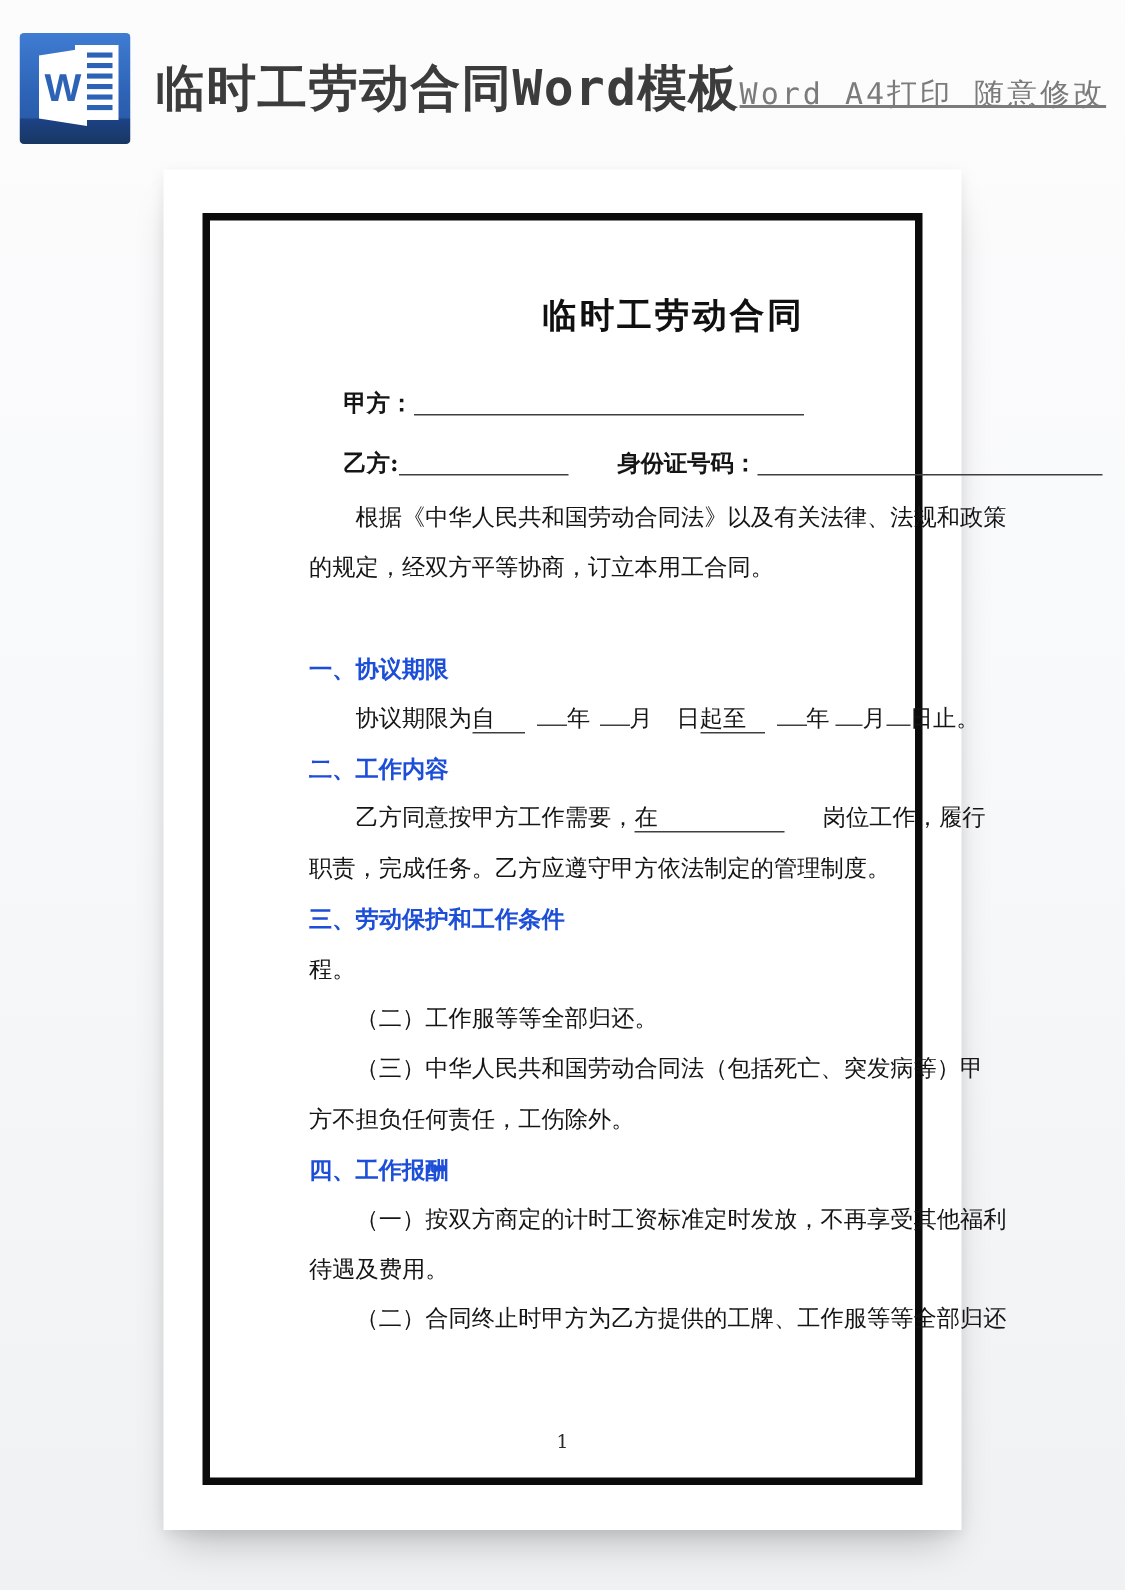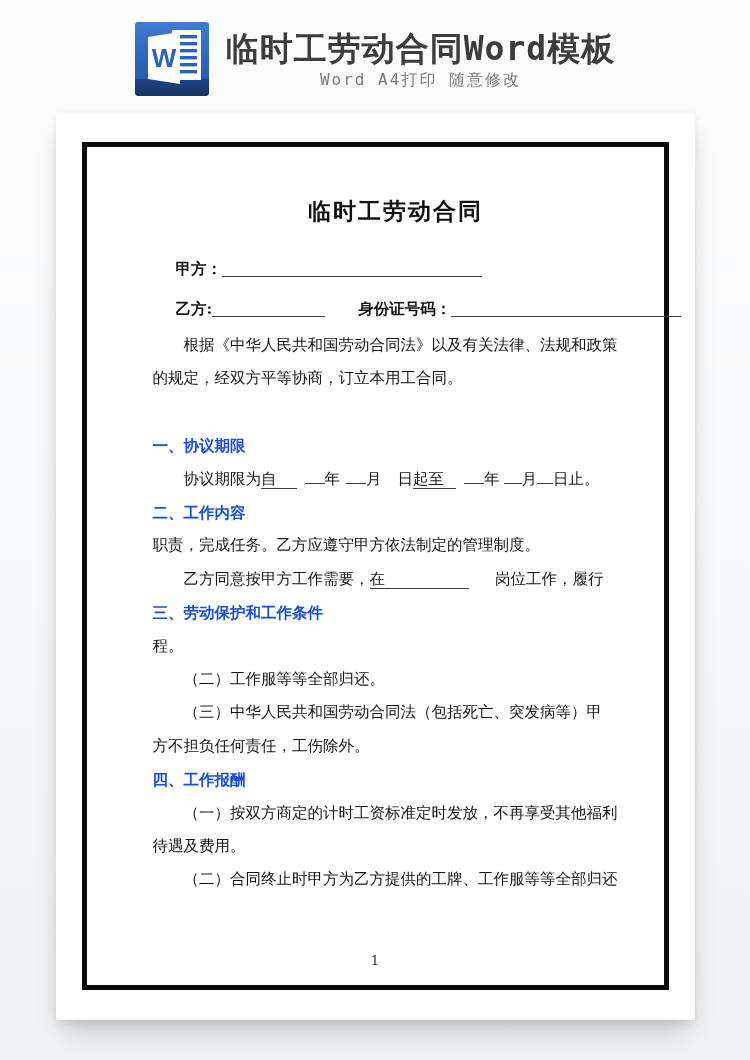--- a/index.html
+++ b/index.html
@@ -7,32 +7,32 @@
     width:750px;height:1060px;overflow:hidden;
     background:linear-gradient(180deg,#fcfcfd 0%,#f8f9fa 45%,#eff1f2 100%);
     font-family:"Liberation Sans",sans-serif;
   }
   
   .header{
     height:112px;display:flex;align-items:center;justify-content:center;
     gap:17px;box-sizing:border-box;padding-top:6px;
   }
   .word-icon{width:74px;height:74px;flex:0 0 auto;}
-  .header-text{display:flex;flex-direction:column;align-items:center;}
+  .header-text{display:flex;flex-direction:row;align-items:center;}
   .header-title{
     margin:0;font-family:"DejaVu Sans Mono","DejaVu Sans",sans-serif;
     font-size:33px;font-weight:bold;color:#3c3c3c;letter-spacing:1px;line-height:1.15;
   }
   .header-subtitle{
     margin:5px 0 0;font-family:"DejaVu Sans Mono","DejaVu Sans",sans-serif;
-    font-size:16px;color:#7b7b7b;letter-spacing:2px;line-height:1;
+    font-size:20px;color:#7b7b7b;letter-spacing:2px;line-height:1;text-decoration:underline;
   }
   
   .sheet{
-    position:relative;width:639px;height:907px;margin:1px auto 0;background:#ffffff;
+    position:relative;width:532px;height:907px;margin:1px auto 0;background:#ffffff;
     box-shadow:0 16px 26px -8px rgba(0,0,0,.22),0 3px 9px rgba(0,0,0,.08);
   }
   .frame{
     position:absolute;left:26px;right:26px;top:29px;bottom:30px;
     border:5px solid #0b0b0b;pointer-events:none;
   }
   .content{
     position:absolute;left:97px;top:82px;width:486px;
     font-family:"DejaVu Serif","Liberation Serif",serif;
     font-size:15.5px;color:#151515;
@@ -113,23 +113,23 @@
     <p class="line">的规定，经双方平等协商，订立本用工合同。</p>
 
     <div class="blank-line"></div>
 
     <h3 class="sec">一、协议期限</h3>
 
     <p class="line ind"><span>协议期限为</span><span class="ul pr20">自</span><span class="gap g8"></span><span class="ul bw20"></span><span>年</span><span class="gap g6"></span><span class="ul bw20"></span><span>月</span><span class="gap g16"></span><span>日</span><span class="ul pr12">起至</span><span class="gap g8"></span><span class="ul bw20"></span><span>年</span><span class="gap g4"></span><span class="ul bw18"></span><span>月</span><span class="ul bw16"></span><span>日止。</span></p>
 
     <h3 class="sec">二、工作内容</h3>
 
+    <p class="line ind"><span>乙方同意按甲方工作需要，</span><span class="ul pr84">在</span><span class="gap g26"></span><span>岗位工作，履行</span></p>
+
     <p class="line">职责，完成任务。乙方应遵守甲方依法制定的管理制度。</p>
-
-    <p class="line ind"><span>乙方同意按甲方工作需要，</span><span class="ul pr84">在</span><span class="gap g26"></span><span>岗位工作，履行</span></p>
 
     <h3 class="sec">三、劳动保护和工作条件</h3>
 
     <p class="line">程。</p>
     <p class="line ind">（二）工作服等等全部归还。</p>
     <p class="line ind">（三）中华人民共和国劳动合同法（包括死亡、突发病等）甲</p>
     <p class="line">方不担负任何责任，工伤除外。</p>
 
     <h3 class="sec">四、工作报酬</h3>
 

